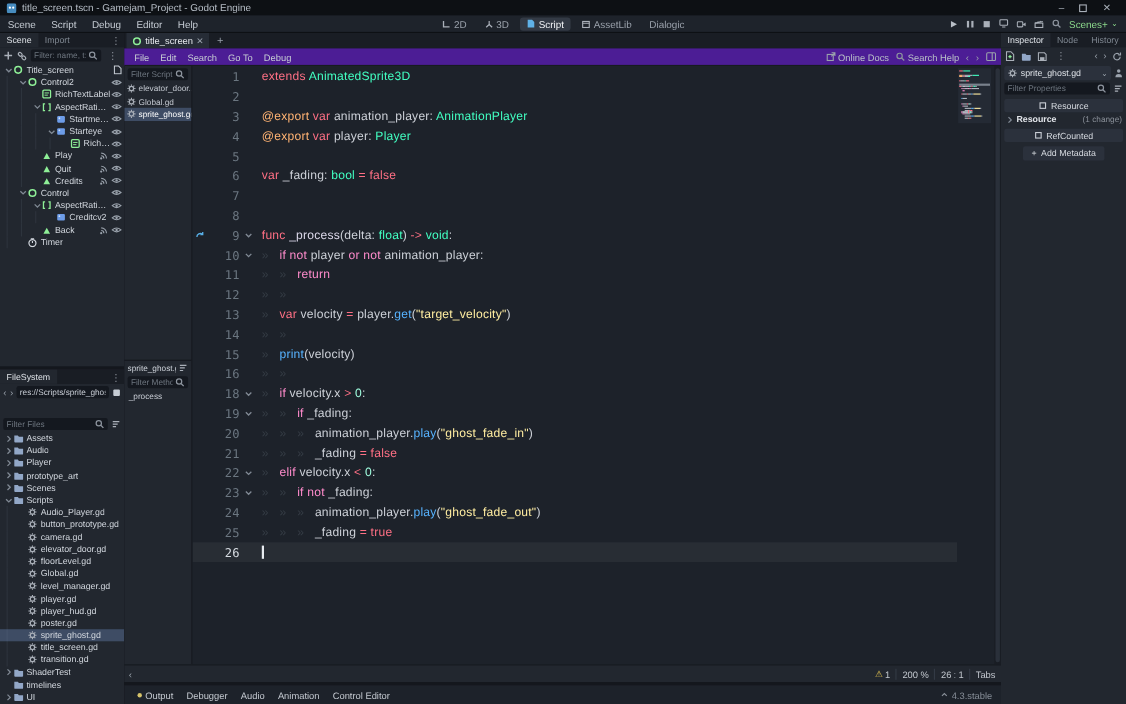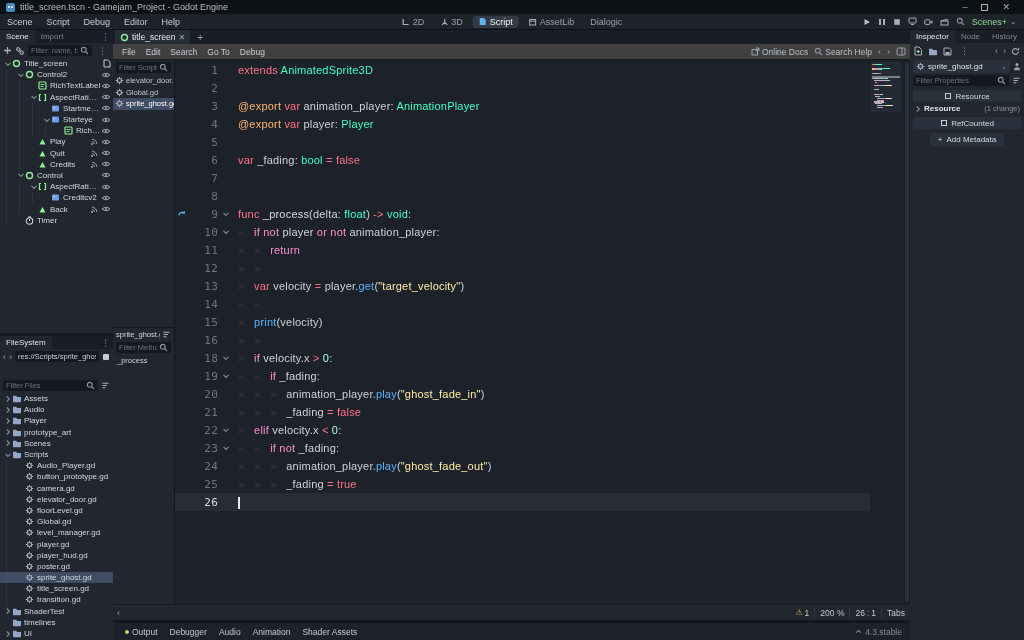--- a/index.html
+++ b/index.html
@@ -44,21 +44,21 @@
   .ind{width:10px;flex:none;align-self:stretch;border-left:1px solid rgba(150,165,185,.10);margin-left:3px}
   .arrow{width:9px;flex:none;display:flex;justify-content:center}
   .nicon{width:12px;flex:none;display:flex;justify-content:flex-start}
   .tlabel{color:#d2d7de;overflow:hidden;text-overflow:ellipsis}
   .badges{margin-left:auto;display:flex;gap:2px;align-items:center}
   
   .scene-tabs{height:14px;background:#191d24;display:flex;align-items:center;padding-left:2px;gap:3px;flex:none}
   .stab{display:flex;align-items:center;gap:3px;background:#262c36;height:14px;padding:0 5px;font-size:8.5px;color:#e4e7eb}
   .stab .close{color:#9aa2ac;font-size:8px}
   .newtab{color:#9aa2ac;font-size:10px;padding:0 4px}
-  .ed-menu{height:16px;background:#404040;border-bottom:1px solid #171b21;display:flex;align-items:center;padding:0 4px;flex:none}
+  .ed-menu{height:16px;background:#4c1d95;border-bottom:1px solid #171b21;display:flex;align-items:center;padding:0 4px;flex:none}
   .ed-menu .menu-item{font-size:8.5px;padding:0 5px}
   .ed-right{margin-left:auto;display:flex;align-items:center;gap:6px;font-size:8.5px;color:#b9c0c8}
   .ed-right .lblbtn{display:flex;align-items:center;gap:2px}
   .nav{color:#9aa2ac;font-size:9px}
   .ed-body{flex:1;display:flex;min-height:0}
   .scripts-panel{width:62px;background:#22272f;border-right:1px solid #14171d;display:flex;flex-direction:column;flex:none}
   .slist{height:252px;flex:none;overflow:hidden}
   .sitem{height:11.5px;display:flex;align-items:center;gap:2px;padding:0 2px;font-size:7.5px;color:#c3c8d0;white-space:nowrap;overflow:hidden}
   .sitem.sel{background:#3e4c64;color:#fff}
   .sname{height:13px;border-top:1px solid #14171d;display:flex;align-items:center;font-size:7.5px;color:#cfd4db;padding:0 3px;gap:2px;flex:none;white-space:nowrap;overflow:hidden}
@@ -1364,21 +1364,21 @@
         <span>Tabs</span>
       </span>
   </div>
   <div class="gap3"></div>
   <div class="bottom-bar">
     <span style="display:flex">
         <span class="btab"><span class="odot"></span>Output</span>
         <span class="btab">Debugger</span>
         <span class="btab">Audio</span>
         <span class="btab">Animation</span>
-        <span class="btab">Shader Assets</span>
+        <span class="btab">Control Editor</span>
       </span>
     <span class="version">
       <span>
           <svg width="7" height="7" viewBox="0 0 8 8">
             <path d="M1.5 5.3 L4 2.8 L6.5 5.3" fill="none" stroke="#8a9099" stroke-width="1.2"></path>
           </svg>
         </span>
       <span>4.3.stable</span>
     </span>
   </div>

